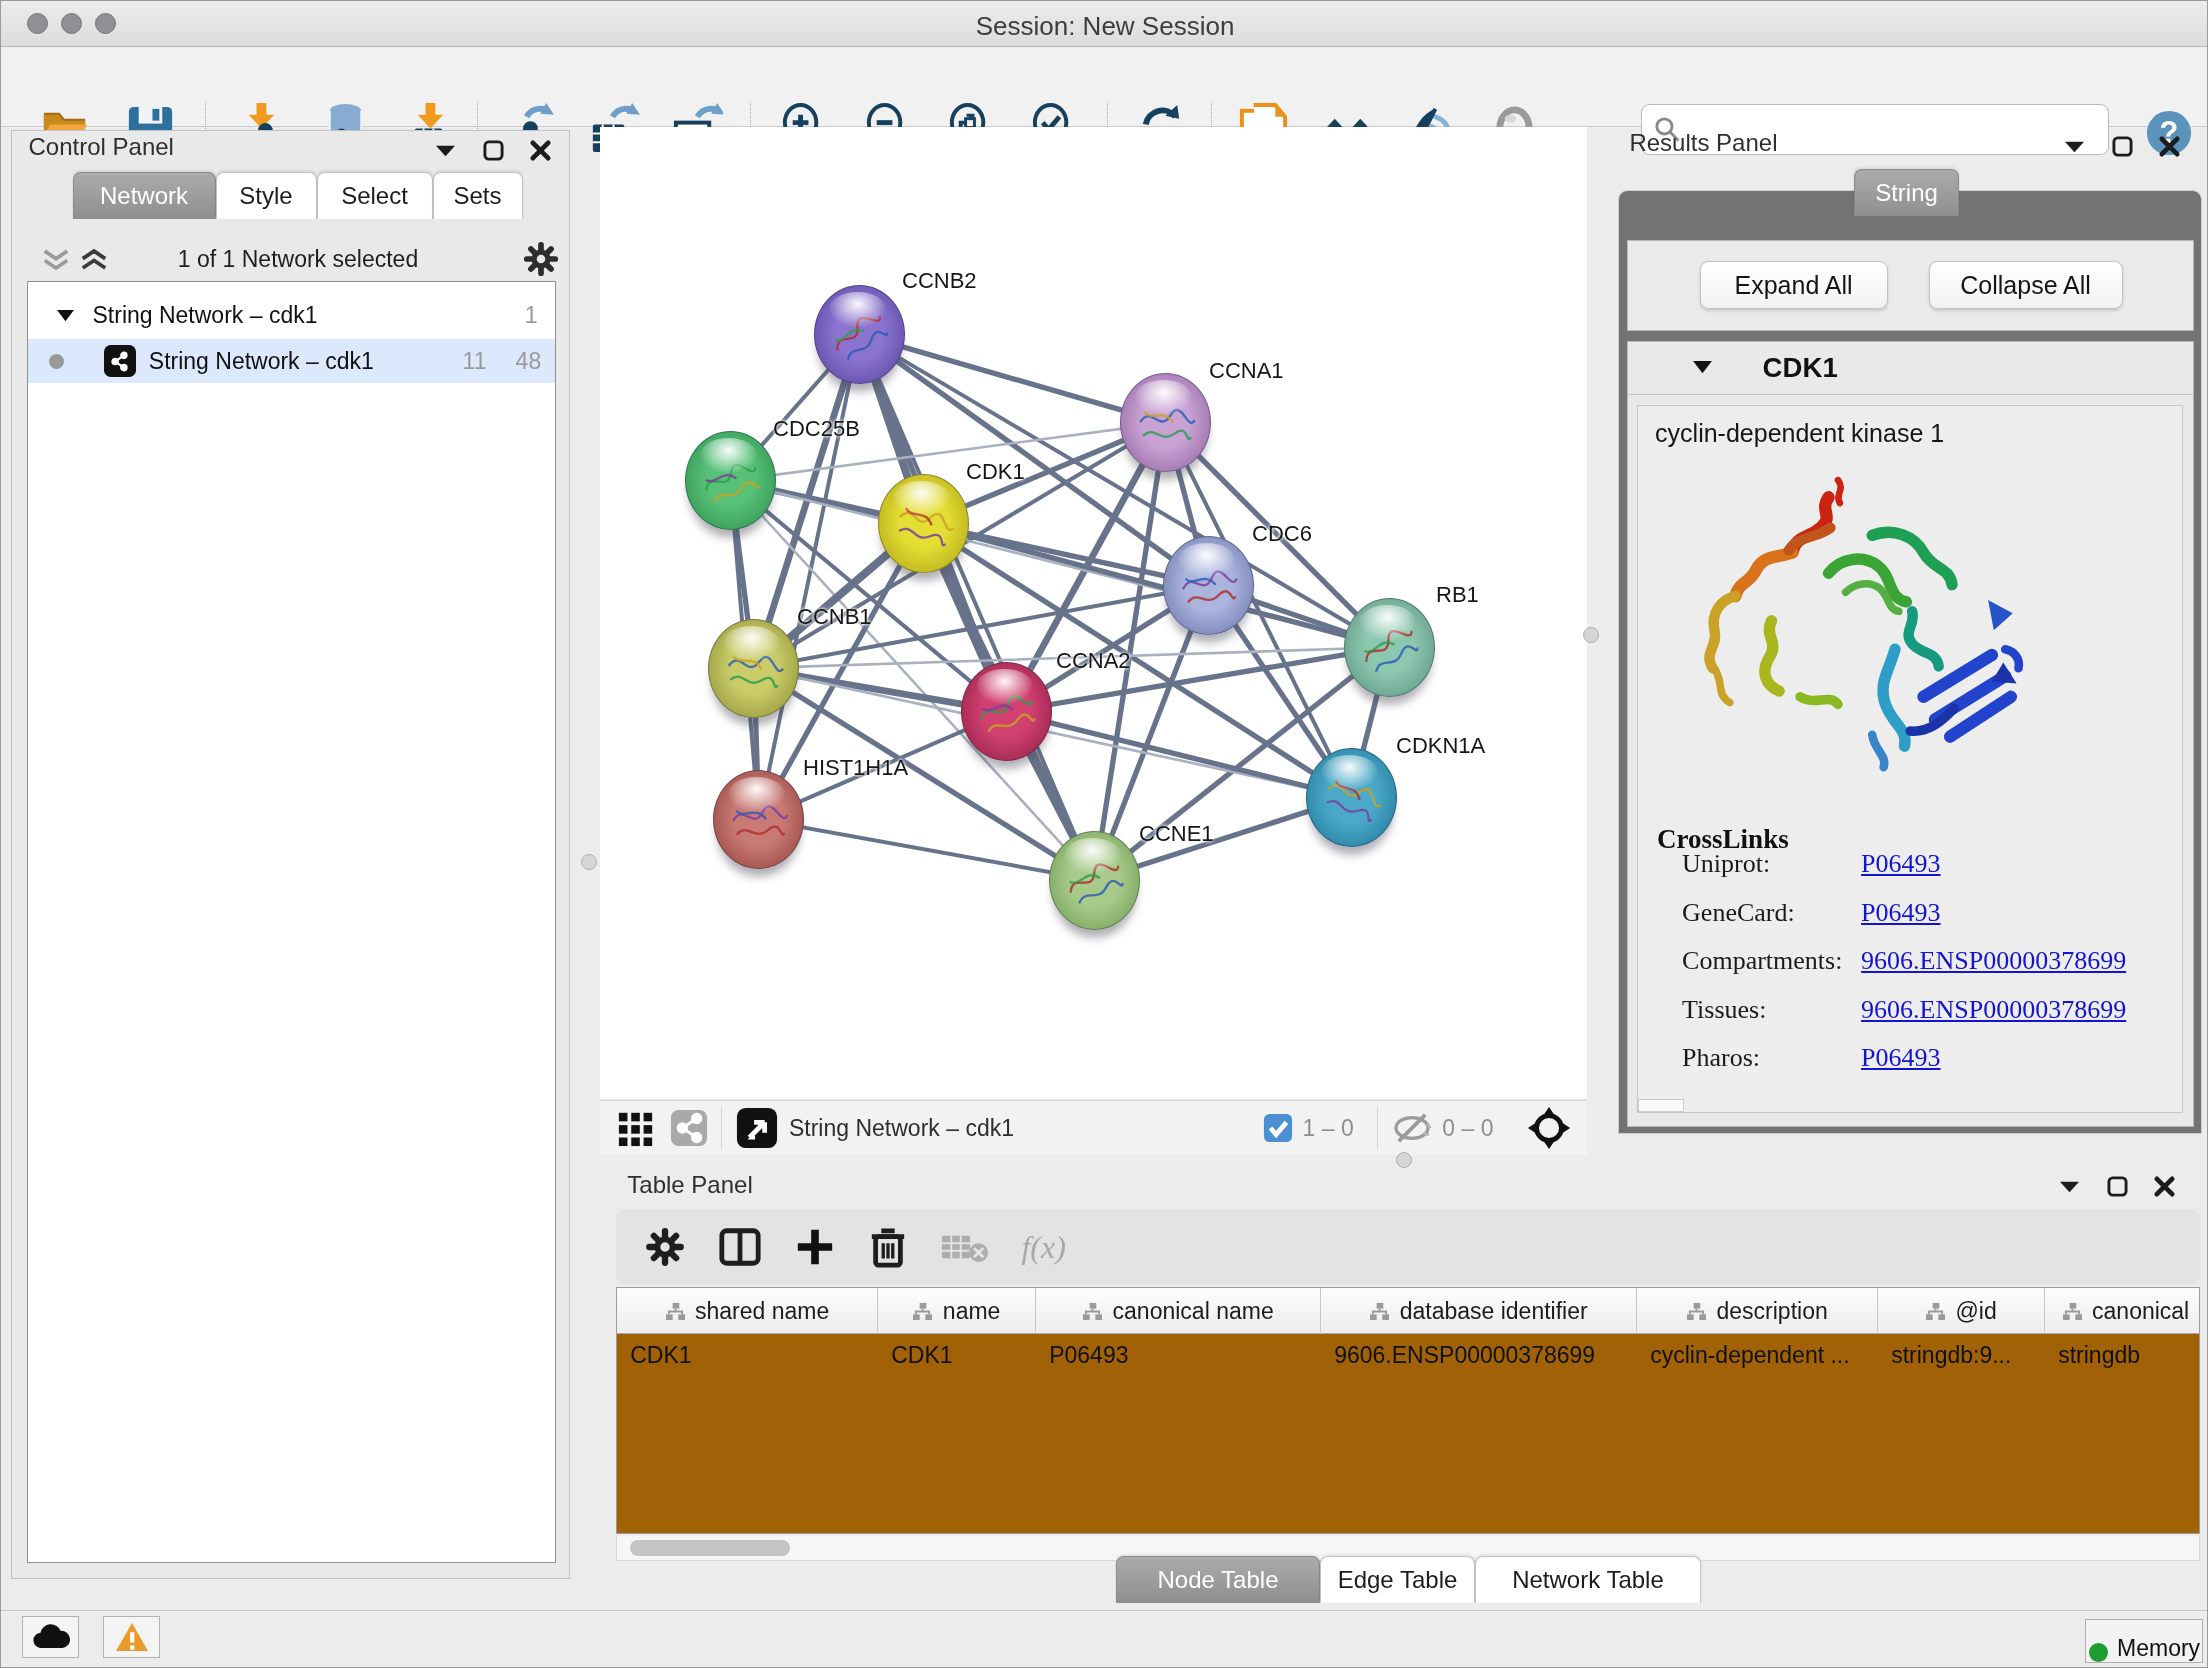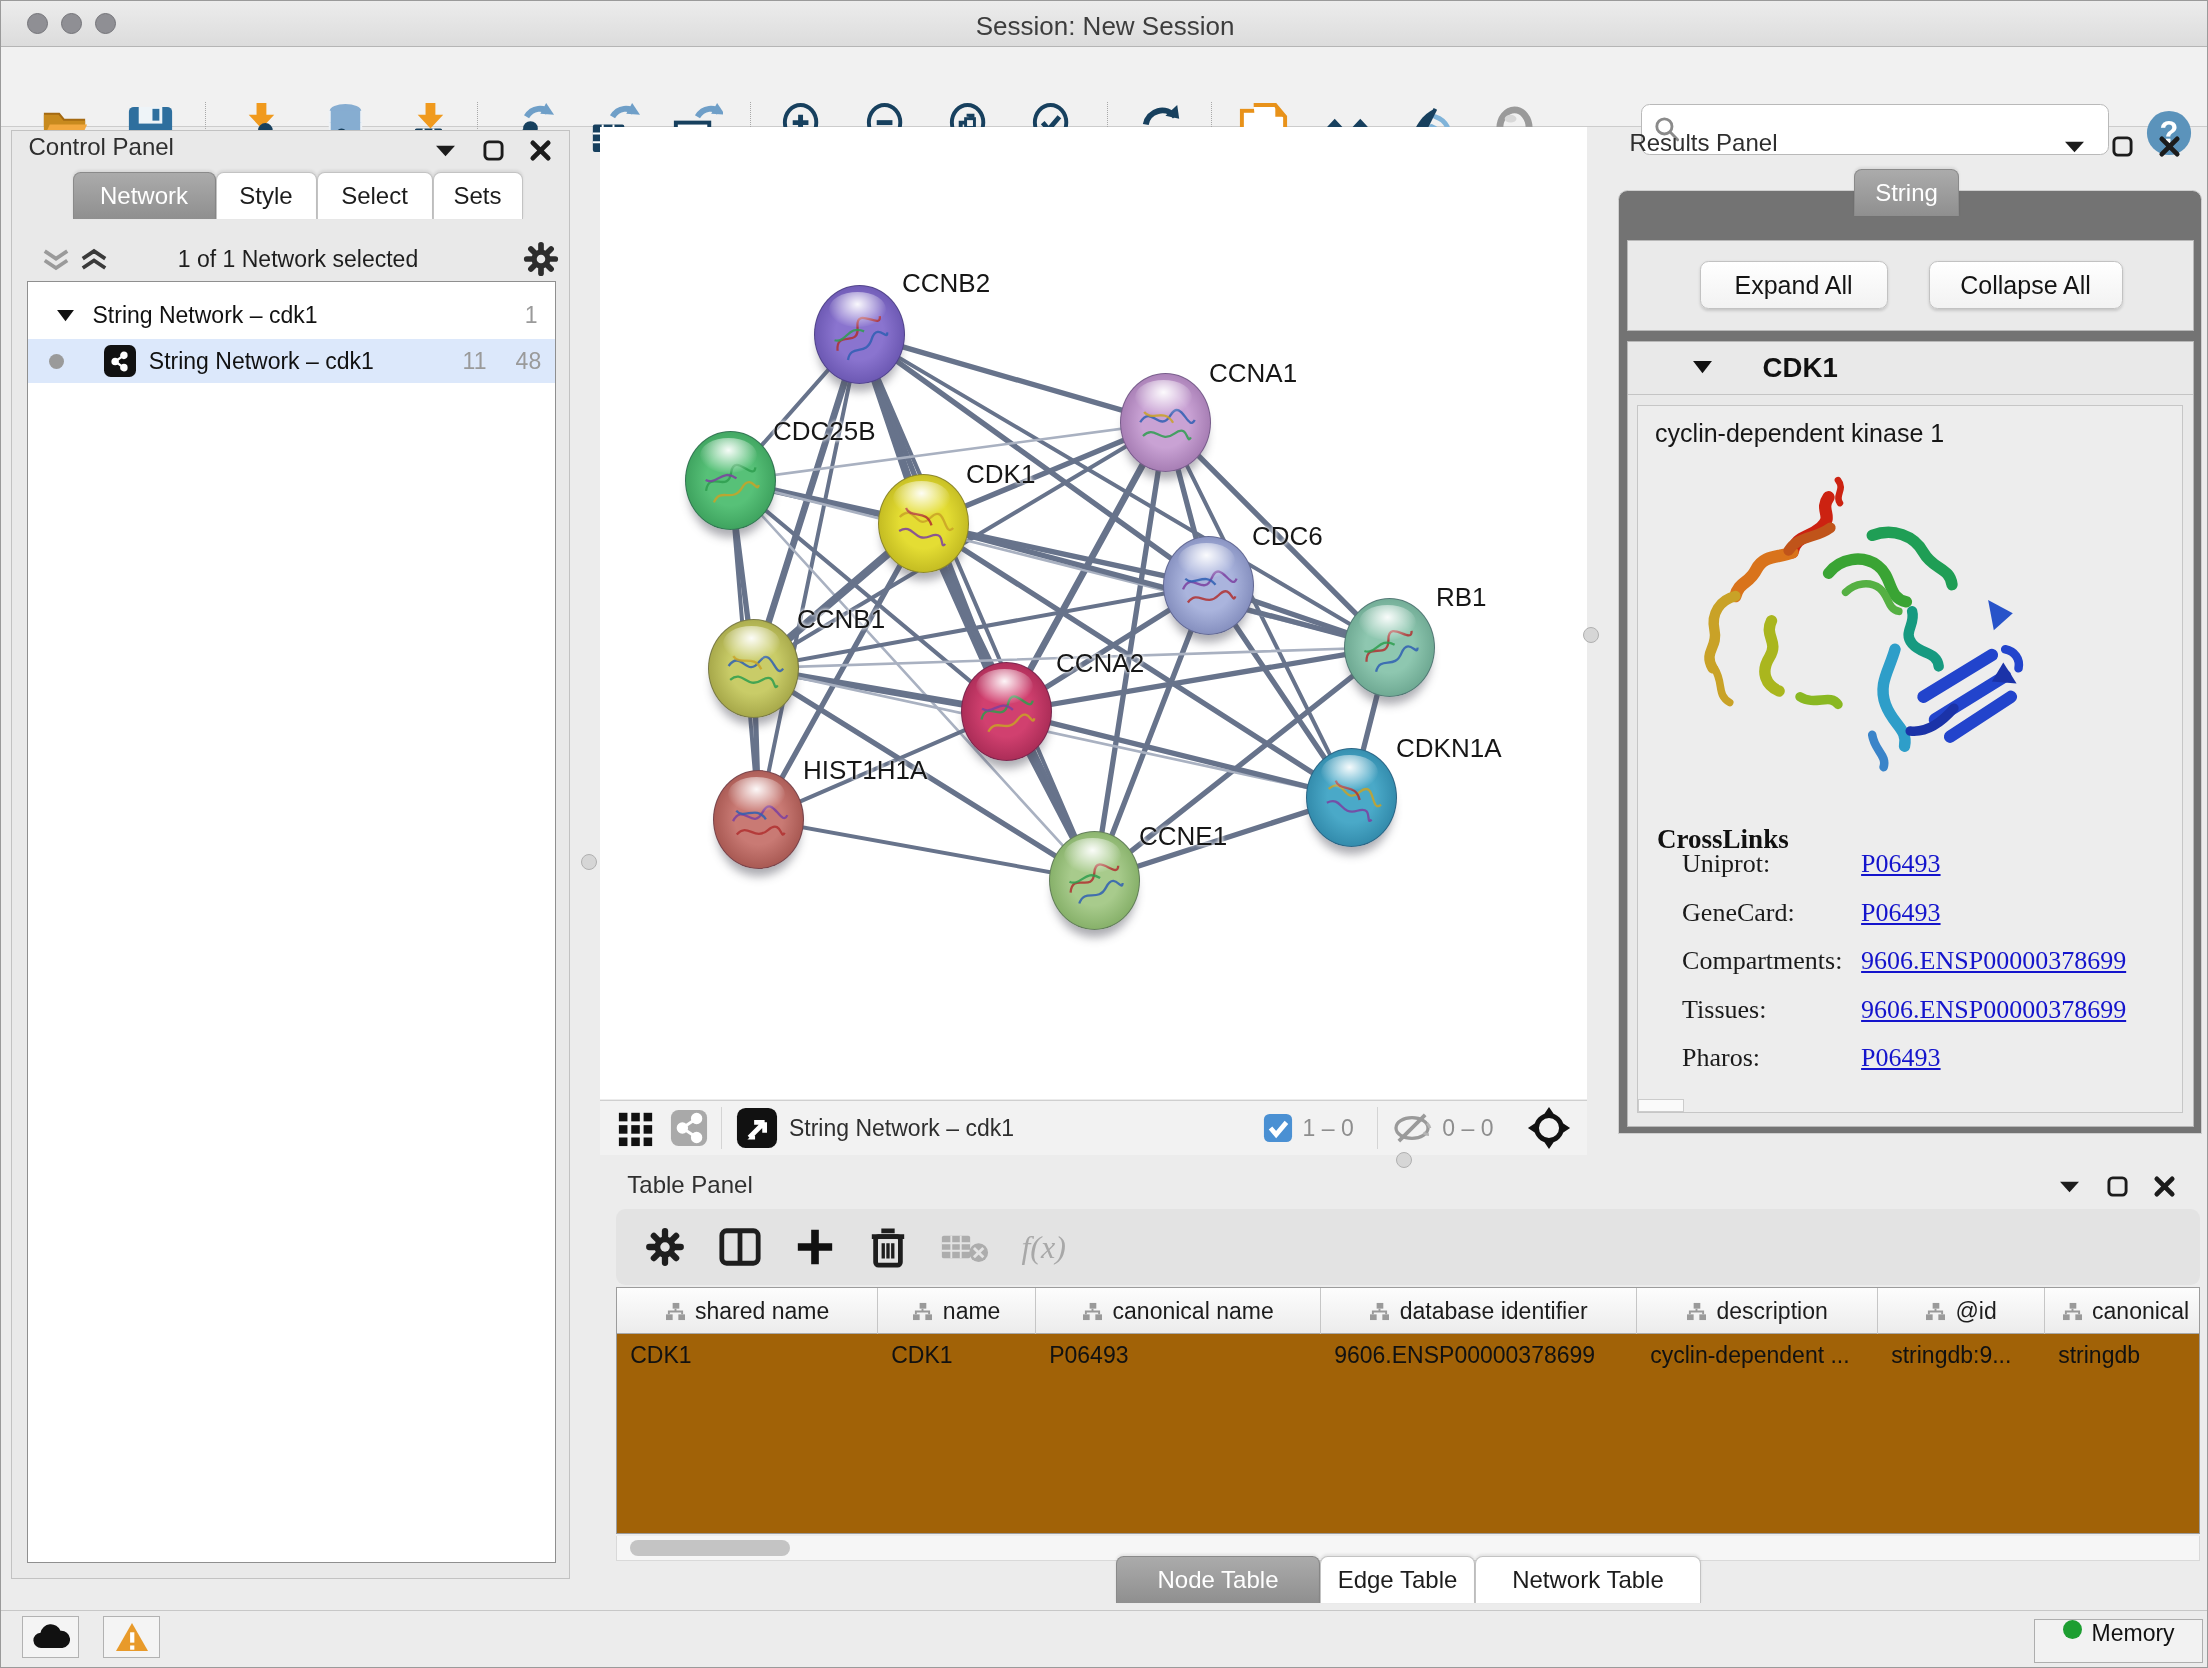--- a/index.html
+++ b/index.html
@@ -59,21 +59,21 @@
     background:#ffffff; }
   #edge-svg { position:absolute; left:0; top:0; }
   .edge { stroke:#67738b; stroke-linecap:round; }
   .edge.light { stroke:#a9b1c1; }
   .node { position:absolute; width:91px; height:99px; border-radius:50%;
     border:1px solid rgba(30,30,60,0.35);
     box-shadow:0 11.4px 9.5px -3.8px rgba(70,70,85,0.45); }
   .node-gloss { position:absolute; left:16%; top:6%; width:64%; height:36%;
     border-radius:50%;
     background:radial-gradient(ellipse at 50% 35%, rgba(255,255,255,0.95), rgba(255,255,255,0) 75%); }
-  .node-label { position:absolute; font-size:26px; color:#161616;
+  .node-label { position:absolute; font-size:22px; color:#161616;
     text-shadow:0 0 3.8px #fff, 0 0 3.8px #fff; white-space:nowrap; }
   #net-statusbar { position:absolute; left:599px; top:1099px; width:987px; height:55px;
     background:#f2f2f2; border-top:1px solid #cfcfcf; display:flex; align-items:center; }
   .nsb-sep { width:0; height:42px; border-left:1px solid #d4d4d4; margin:0 13.3px; }
   #nsb-title { font-size:23px; color:#2e2e2e; margin-left:11.4px; }
   .nsb-count { font-size:23px; color:#8e8e8e; margin:0 9.5px; }
 
   
   #results-panel { position:absolute; left:1617px; top:126px; width:588px; height:1041px; }
   #rp-head { position:absolute; left:11.4px; top:1.9px; }
@@ -127,22 +127,22 @@
     background:#f6f6f6; border:1px solid #d9d9d9; border-top:none; }
   #tp-hscroll-thumb { position:absolute; left:13.3px; top:3.8px; width:160px; height:16px;
     background:#c4c4c4; border-radius:8.6px; }
   #tp-tabs { position:absolute; left:0; top:385px; width:100%; display:flex; justify-content:center; }
 
   
   #status-bar { position:absolute; left:0; top:1609px; width:2208px; height:59px;
     background:#ececec; border-top:1px solid #c7c7c7; }
   .sb-btn { position:absolute; top:4.8px; width:57px; height:42px; background:#f4f4f4;
     border:1.9px solid #b2b2b2; display:flex; align-items:center; justify-content:center; }
-  #memory-btn { position:absolute; right:5.7px; top:7.6px; width:169px; height:44px;
-    background:#f2f2f2; border:1px solid #aeaeae; display:flex; align-items:flex-start;
+  #memory-btn { position:absolute; right:5.7px; top:7.6px; width:118px; height:44px;
+    background:#f2f2f2; border:1px solid #aeaeae; display:flex; align-items:flex-end;
     justify-content:center; gap:9.5px; font-size:23px; color:#111; }
   #memory-dot { width:19px; height:19px; border-radius:50%; background:#1d9e31; }
 
   .splitter-dot { position:absolute; width:16px; height:16px; border-radius:50%;
     background:#d6d6d6; border:1px solid #b0b0b0; }
 </style>
 </head>
 <body>
 
 <div id="app">

